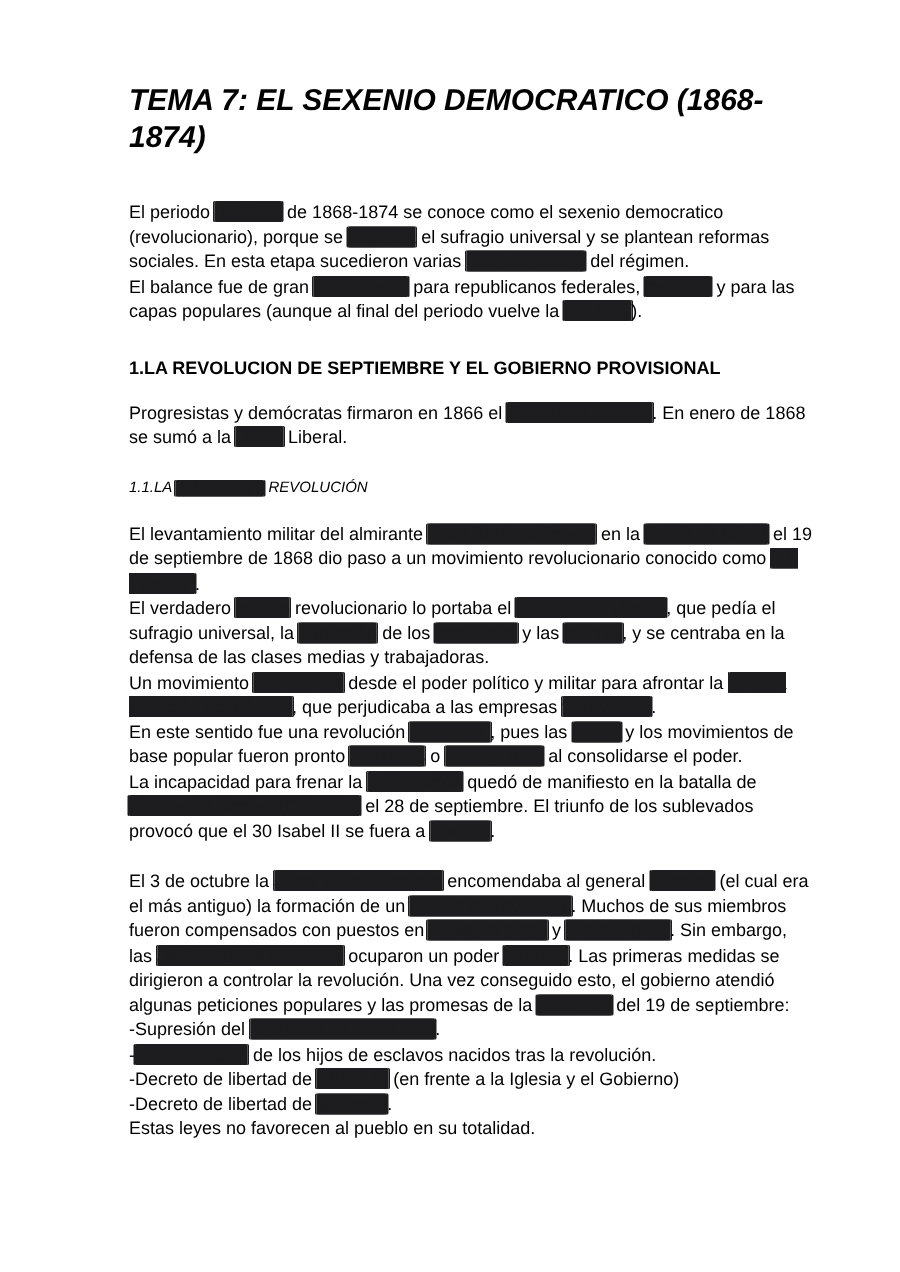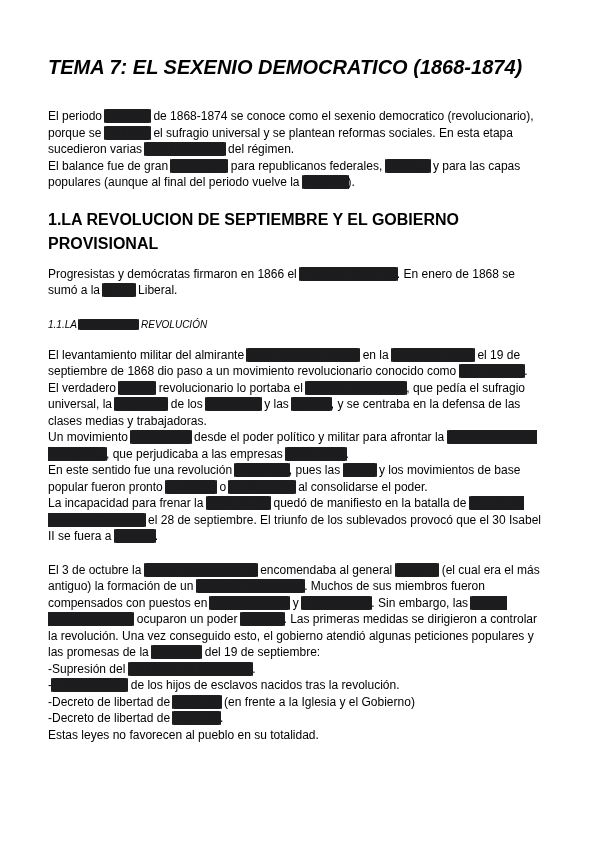--- a/index.html
+++ b/index.html
@@ -7,36 +7,36 @@
     padding: 0;
     background: #ffffff;
   }
   .page {
     position: relative;
     width: 600px;
     height: 848px;
     margin: 0;
     background: #ffffff;
     box-sizing: border-box;
-    padding: 55px 57px 0 48px;
+    padding: 55px 57px 0 86px;
     font-family: "Liberation Sans", "DejaVu Sans", sans-serif;
     color: #000000;
     overflow: hidden;
   }
   .doc-title {
     font-size: 20px;
     line-height: 25px;
     font-weight: bold;
     font-style: italic;
     margin: 0 0 28px 0;
     letter-spacing: 0;
   }
   .block { margin: 0 0 17px 0; }
   .block-h1 {
-    font-size: 16px;
+    font-size: 12px;
     line-height: 24px;
     font-weight: bold;
     margin: 0 0 10px 0;
   }
   .block-h2 {
     font-size: 10px;
     line-height: 18px;
     font-style: italic;
     margin: 2px 0 13px 0;
   }
@@ -54,21 +54,21 @@
   }
 </style>
 </head>
 <body>
 
 <div class="page">
   <h1 class="doc-title">TEMA 7: EL SEXENIO DEMOCRATICO (1868-1874)</h1>
   <div class="doc-body">
       <div class="block block-paragraph">
         <div class="line"><span class="run">El periodo </span><span class="run hl">histórico</span><span class="run"> de 1868-1874 se conoce como el sexenio democratico (revolucionario), porque se </span><span class="run hl">implanta</span><span class="run"> el sufragio universal y se plantean reformas sociales. En esta etapa sucedieron varias </span><span class="run hl">modificaciones</span><span class="run"> del régimen.</span></div>
-        <div class="line"><span class="run">El balance fue de gran </span><span class="run hl">frustración</span><span class="run"> para republicanos federales, </span><span class="run hl">carlistas</span><span class="run"> y para las capas populares (aunque al final del periodo vuelve la </span><span class="run hl">histórico</span><span class="run">).</span></div>
+        <div class="line"><span class="run">El balance fue de gran </span><span class="run hl">demócratas</span><span class="run"> para republicanos federales, </span><span class="run hl">carlistas</span><span class="run"> y para las capas populares (aunque al final del periodo vuelve la </span><span class="run hl">histórico</span><span class="run">).</span></div>
       </div>
       <div class="block block-h1">
         <div class="line"><span class="run">1.LA REVOLUCION DE SEPTIEMBRE Y EL GOBIERNO PROVISIONAL</span></div>
       </div>
       <div class="block block-paragraph">
         <div class="line"><span class="run">Progresistas y demócratas firmaron en 1866 el </span><span class="run hl">Pacto de Ourense</span><span class="run">. En enero de 1868 se sumó a la </span><span class="run hl">Unión</span><span class="run"> Liberal.</span></div>
       </div>
       <div class="block block-h2">
         <div class="line"><span class="run">1.1.LA </span><span class="run hl">“GLORIOSA”</span><span class="run"> REVOLUCIÓN</span></div>
       </div>

